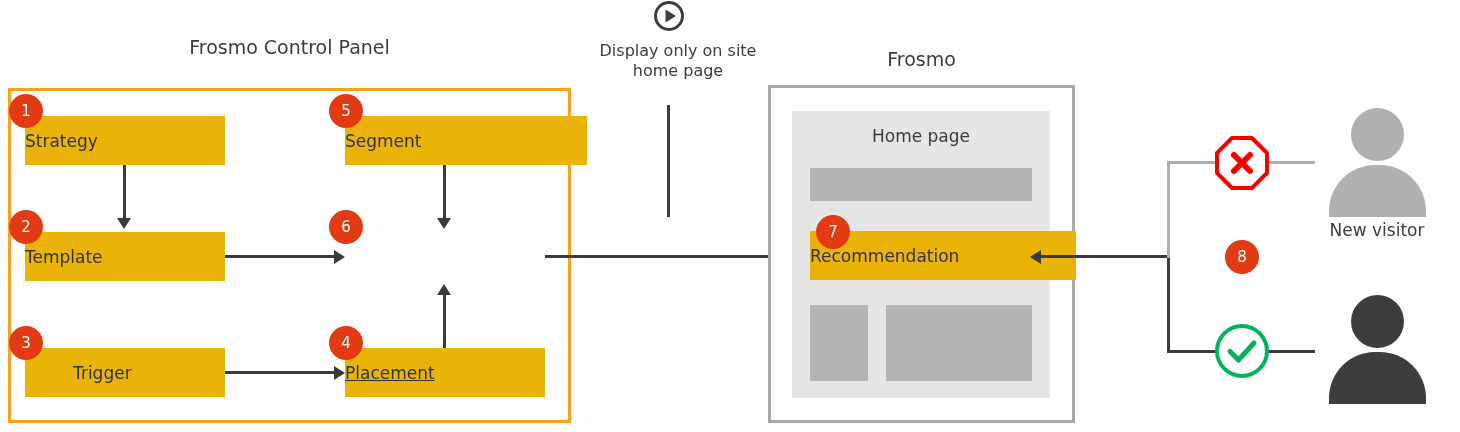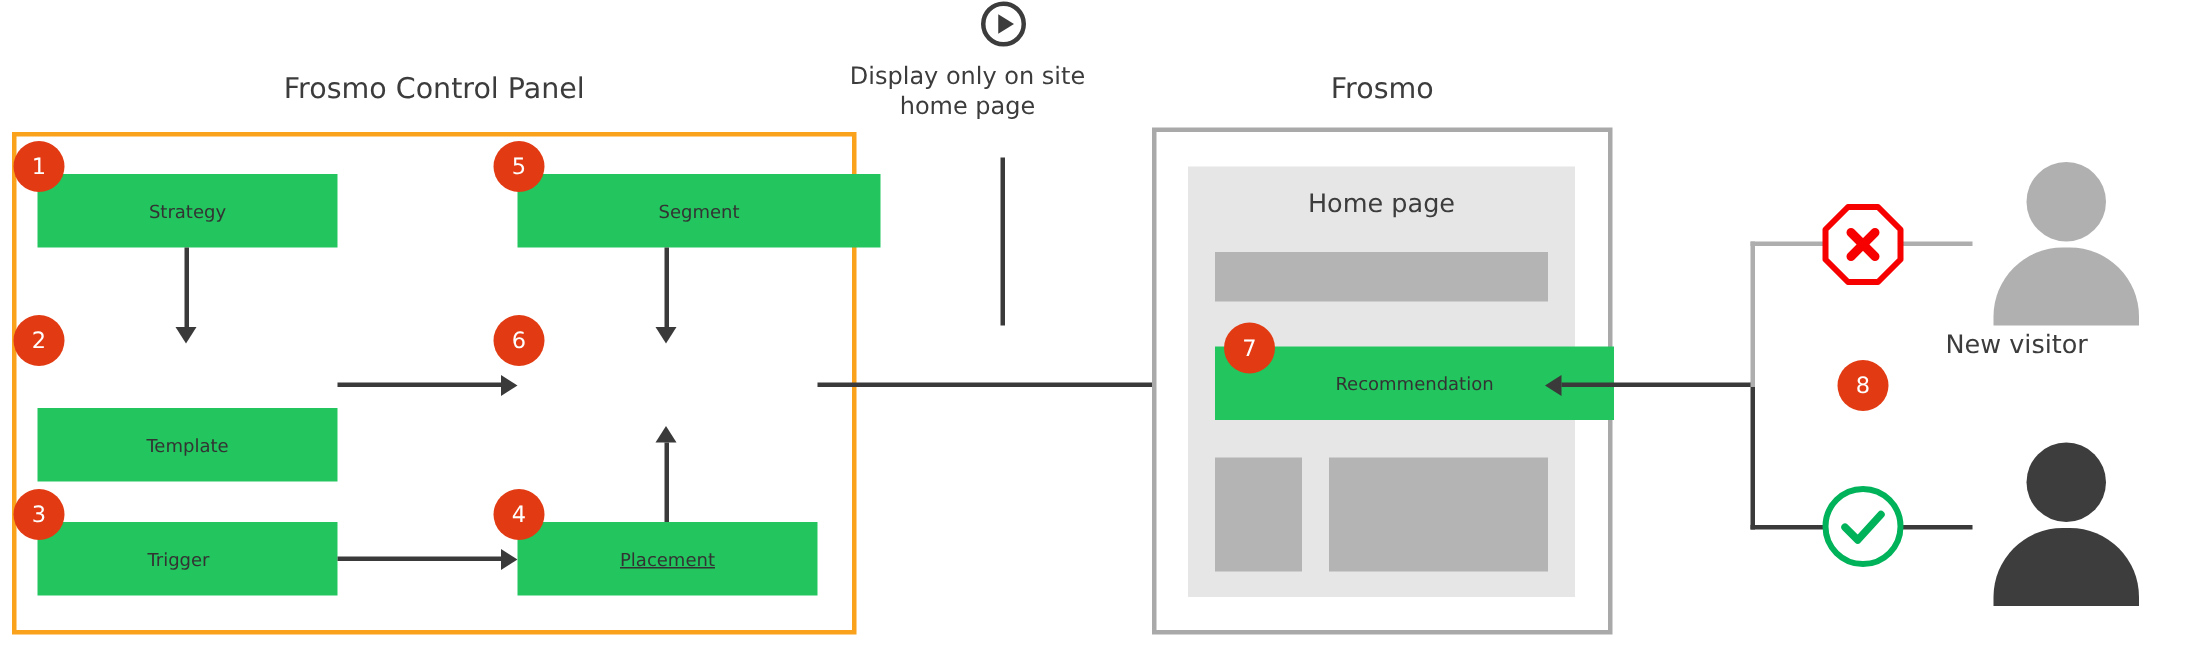--- a/index.html
+++ b/index.html
@@ -34,26 +34,26 @@
     top: 88px;
     width: 563px;
     height: 335px;
     border: 3px solid #faa21b;
     background: #ffffff;
     box-sizing: border-box;
   }
 
   
   .obox {
-    background: #22c55e;
+    background: #eab308;
     color: #333333;
     display: flex;
     align-items: center;
-    justify-content: center;
-    font-size: 12px;
+    justify-content: flex-start;
+    font-size: 17px;
     box-sizing: border-box;
   }
   .obox .label { pointer-events: none; }
 
   
   .badge {
     width: 34px;
     height: 34px;
     border-radius: 50%;
     background: #e23b13;
@@ -135,54 +135,54 @@
     position: absolute;
     border-radius: 50%;
   }
   .person .body {
     position: absolute;
     border-radius: 46px 46px 0 0;
   }
   .person-label {
     font-size: 17px;
     color: #3c3c3c;
-    text-align: left;
+    text-align: center;
     white-space: nowrap;
   }
 </style>
 </head>
 <body>
 
 <div id="diagram">
 
-  <div class="abs section-title" style="left:8px; top:48px; width:563px;">Frosmo Control Panel</div>
+  <div class="abs section-title" style="left:8px; top:36px; width:563px;">Frosmo Control Panel</div>
 
   <div class="abs" id="cp-panel"></div>
 
   <div class="abs obox" style="left:25px; top:116px; width:200px; height:49px;">
     <span class="label">Strategy</span>
   </div>
   <div class="abs badge" style="left:9px; top:94px;">
       <span>1</span>
     </div>
 
   <div class="abs vline" style="left:123px; top:165px; height:53px;"></div>
   <div class="abs arrow-d" style="left:117px; top:218px;"></div>
 
-  <div class="abs obox" style="left:25px; top:232px; width:200px; height:49px;margin-top:40px;">
+  <div class="abs obox" style="left:25px; top:232px; width:200px; height:49px;">
     <span class="label">Template</span>
   </div>
   <div class="abs badge" style="left:9px; top:210px;">
       <span>2</span>
     </div>
 
   <div class="abs hline" style="left:225px; top:255px; width:109px;"></div>
   <div class="abs arrow-r" style="left:334px; top:249.5px;"></div>
 
-  <div class="abs obox" style="left:25px; top:348px; width:200px; height:49px;">
+  <div class="abs obox" style="left:25px; top:348px; width:200px; height:49px;padding-left:48px;">
     <span class="label" style="margin-right:12px;">Trigger</span>
 
   </div>
   <div class="abs badge" style="left:9px; top:326px;">
       <span>3</span>
     </div>
 
   <div class="abs hline" style="left:225px; top:371px; width:109px;"></div>
   <div class="abs arrow-r" style="left:334px; top:365.5px;"></div>
 
@@ -210,21 +210,21 @@
   <div class="abs vline" style="left:443px; top:295px; height:53px;"></div>
   <div class="abs arrow-u" style="left:437px; top:284px;"></div>
 
   <span class="abs" style="left:653px; top:0px; width:32px; height:32px;">
     <svg width="32" height="32" viewBox="0 0 32 32">
       <circle cx="16" cy="16" r="13.5" fill="none" stroke="#3c3c3c" stroke-width="3"></circle>
       <polygon points="12.5,9.5 23,16 12.5,22.5" fill="#3c3c3c"></polygon>
     </svg>
   </span>
 
-  <div class="abs caption" style="left:545px; top:41px; width:200px;">Display only on site
+  <div class="abs caption" style="left:578px; top:41px; width:200px;">Display only on site
 home page</div>
 
   <div class="abs vline" style="left:667px; top:105px; height:112px;"></div>
 
 
   <div class="abs hline" style="left:545px; top:255px; width:255px;"></div>
   <div class="abs arrow-r" style="left:800px; top:249.5px;"></div>
 
   <div class="abs section-title" style="left:768px; top:48px; width:307px;">Frosmo</div>
 

